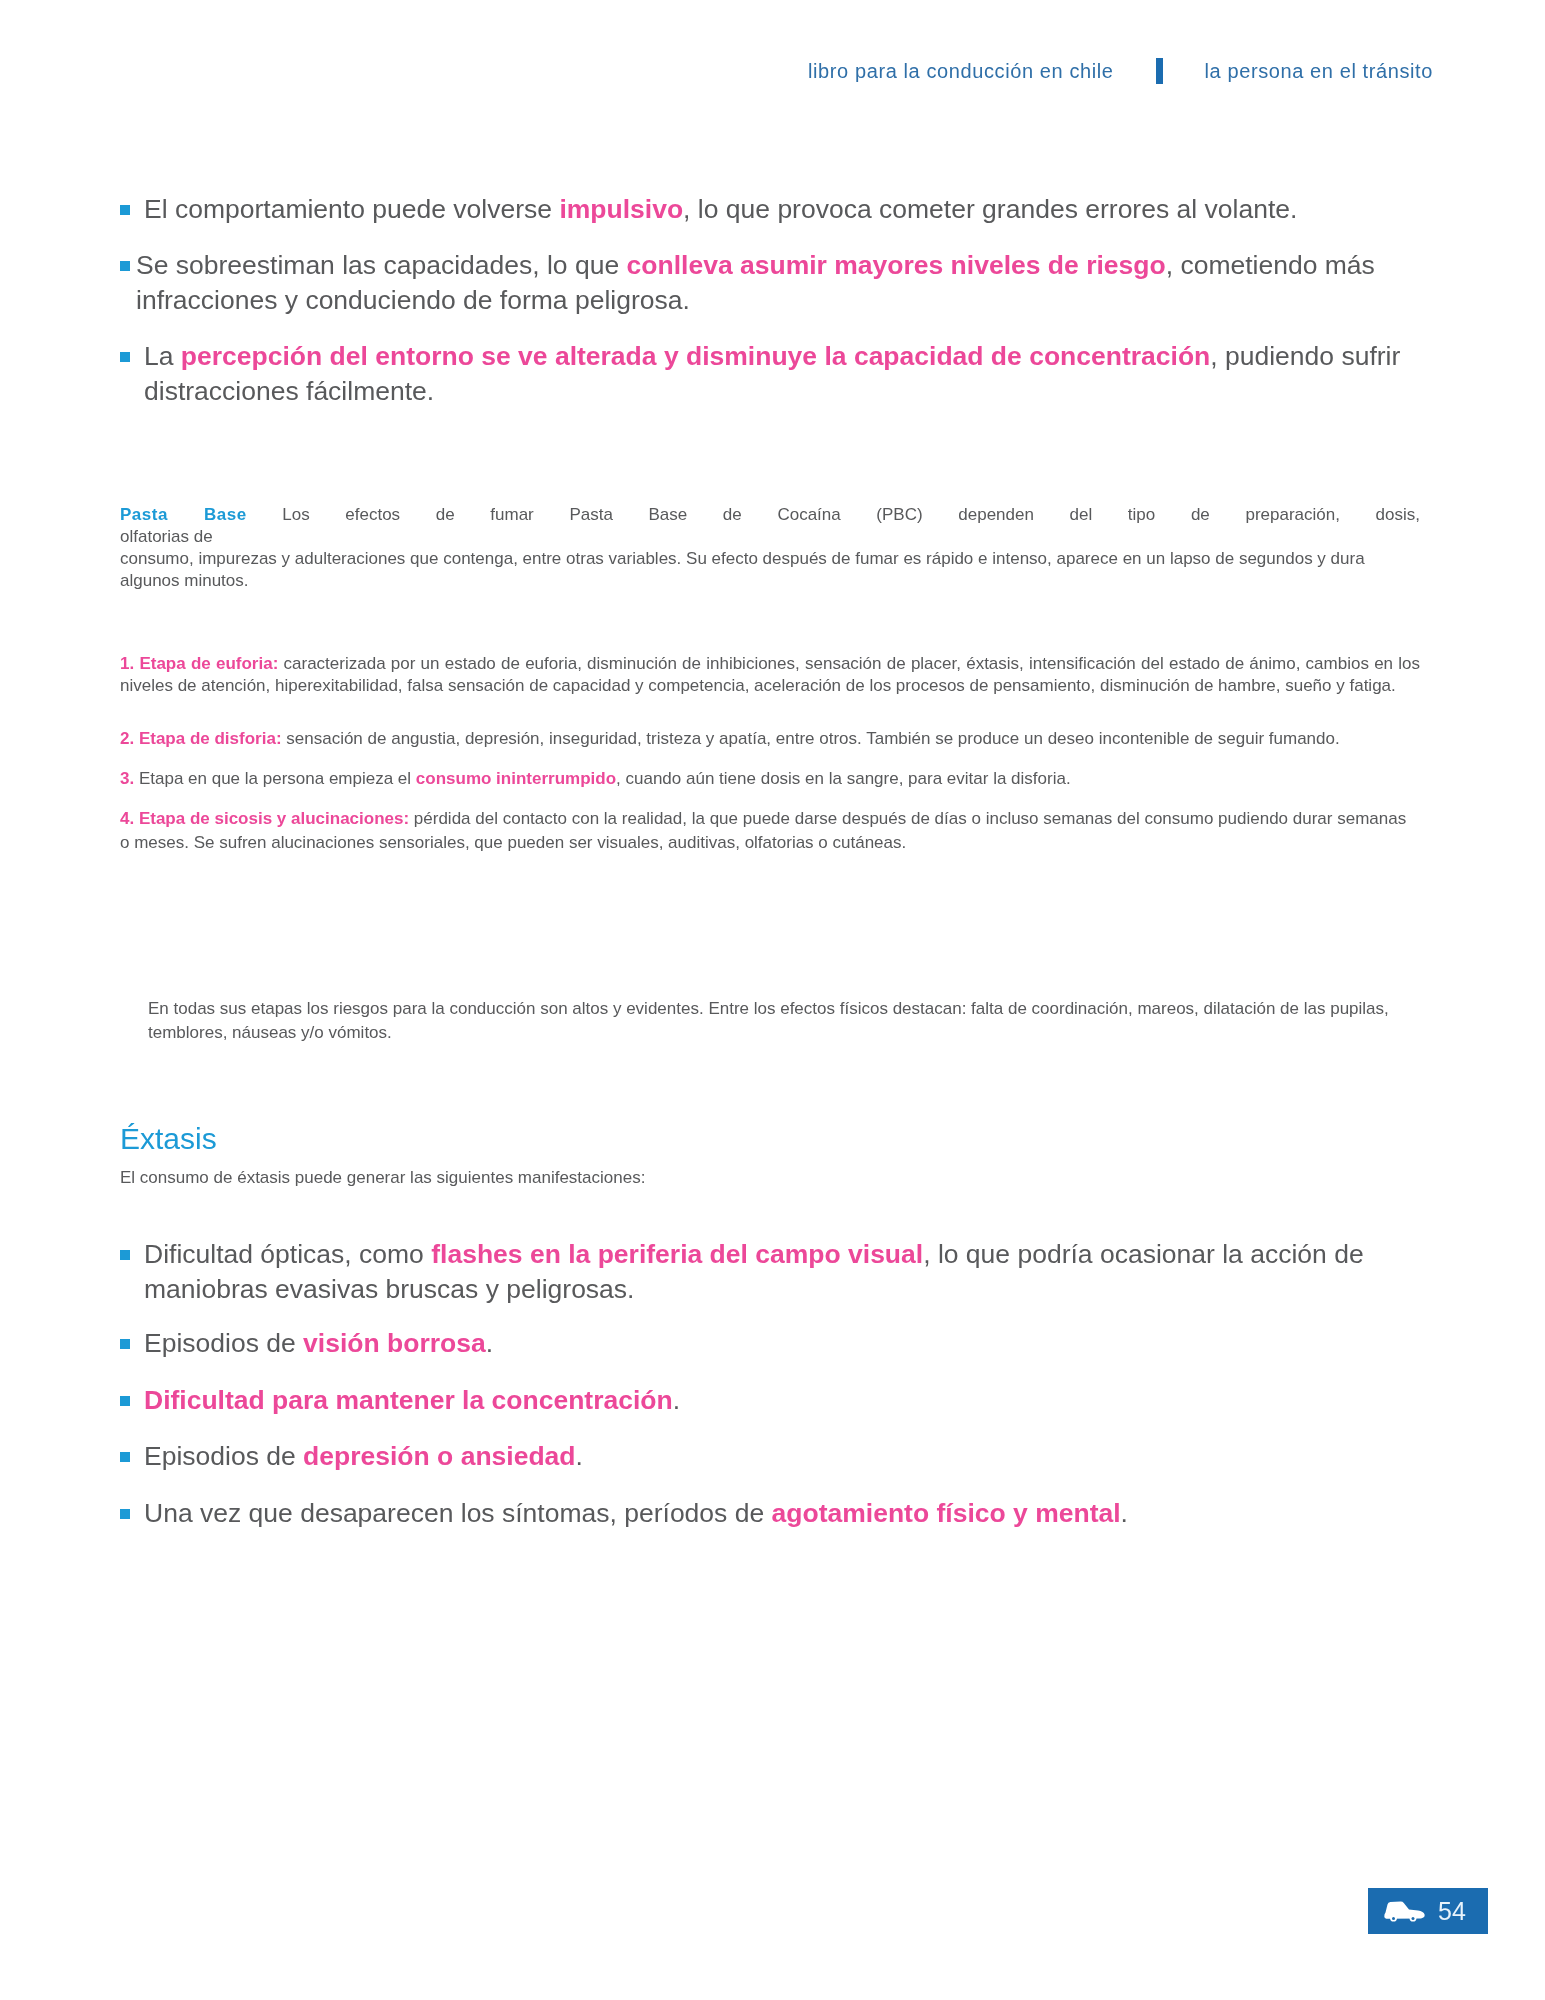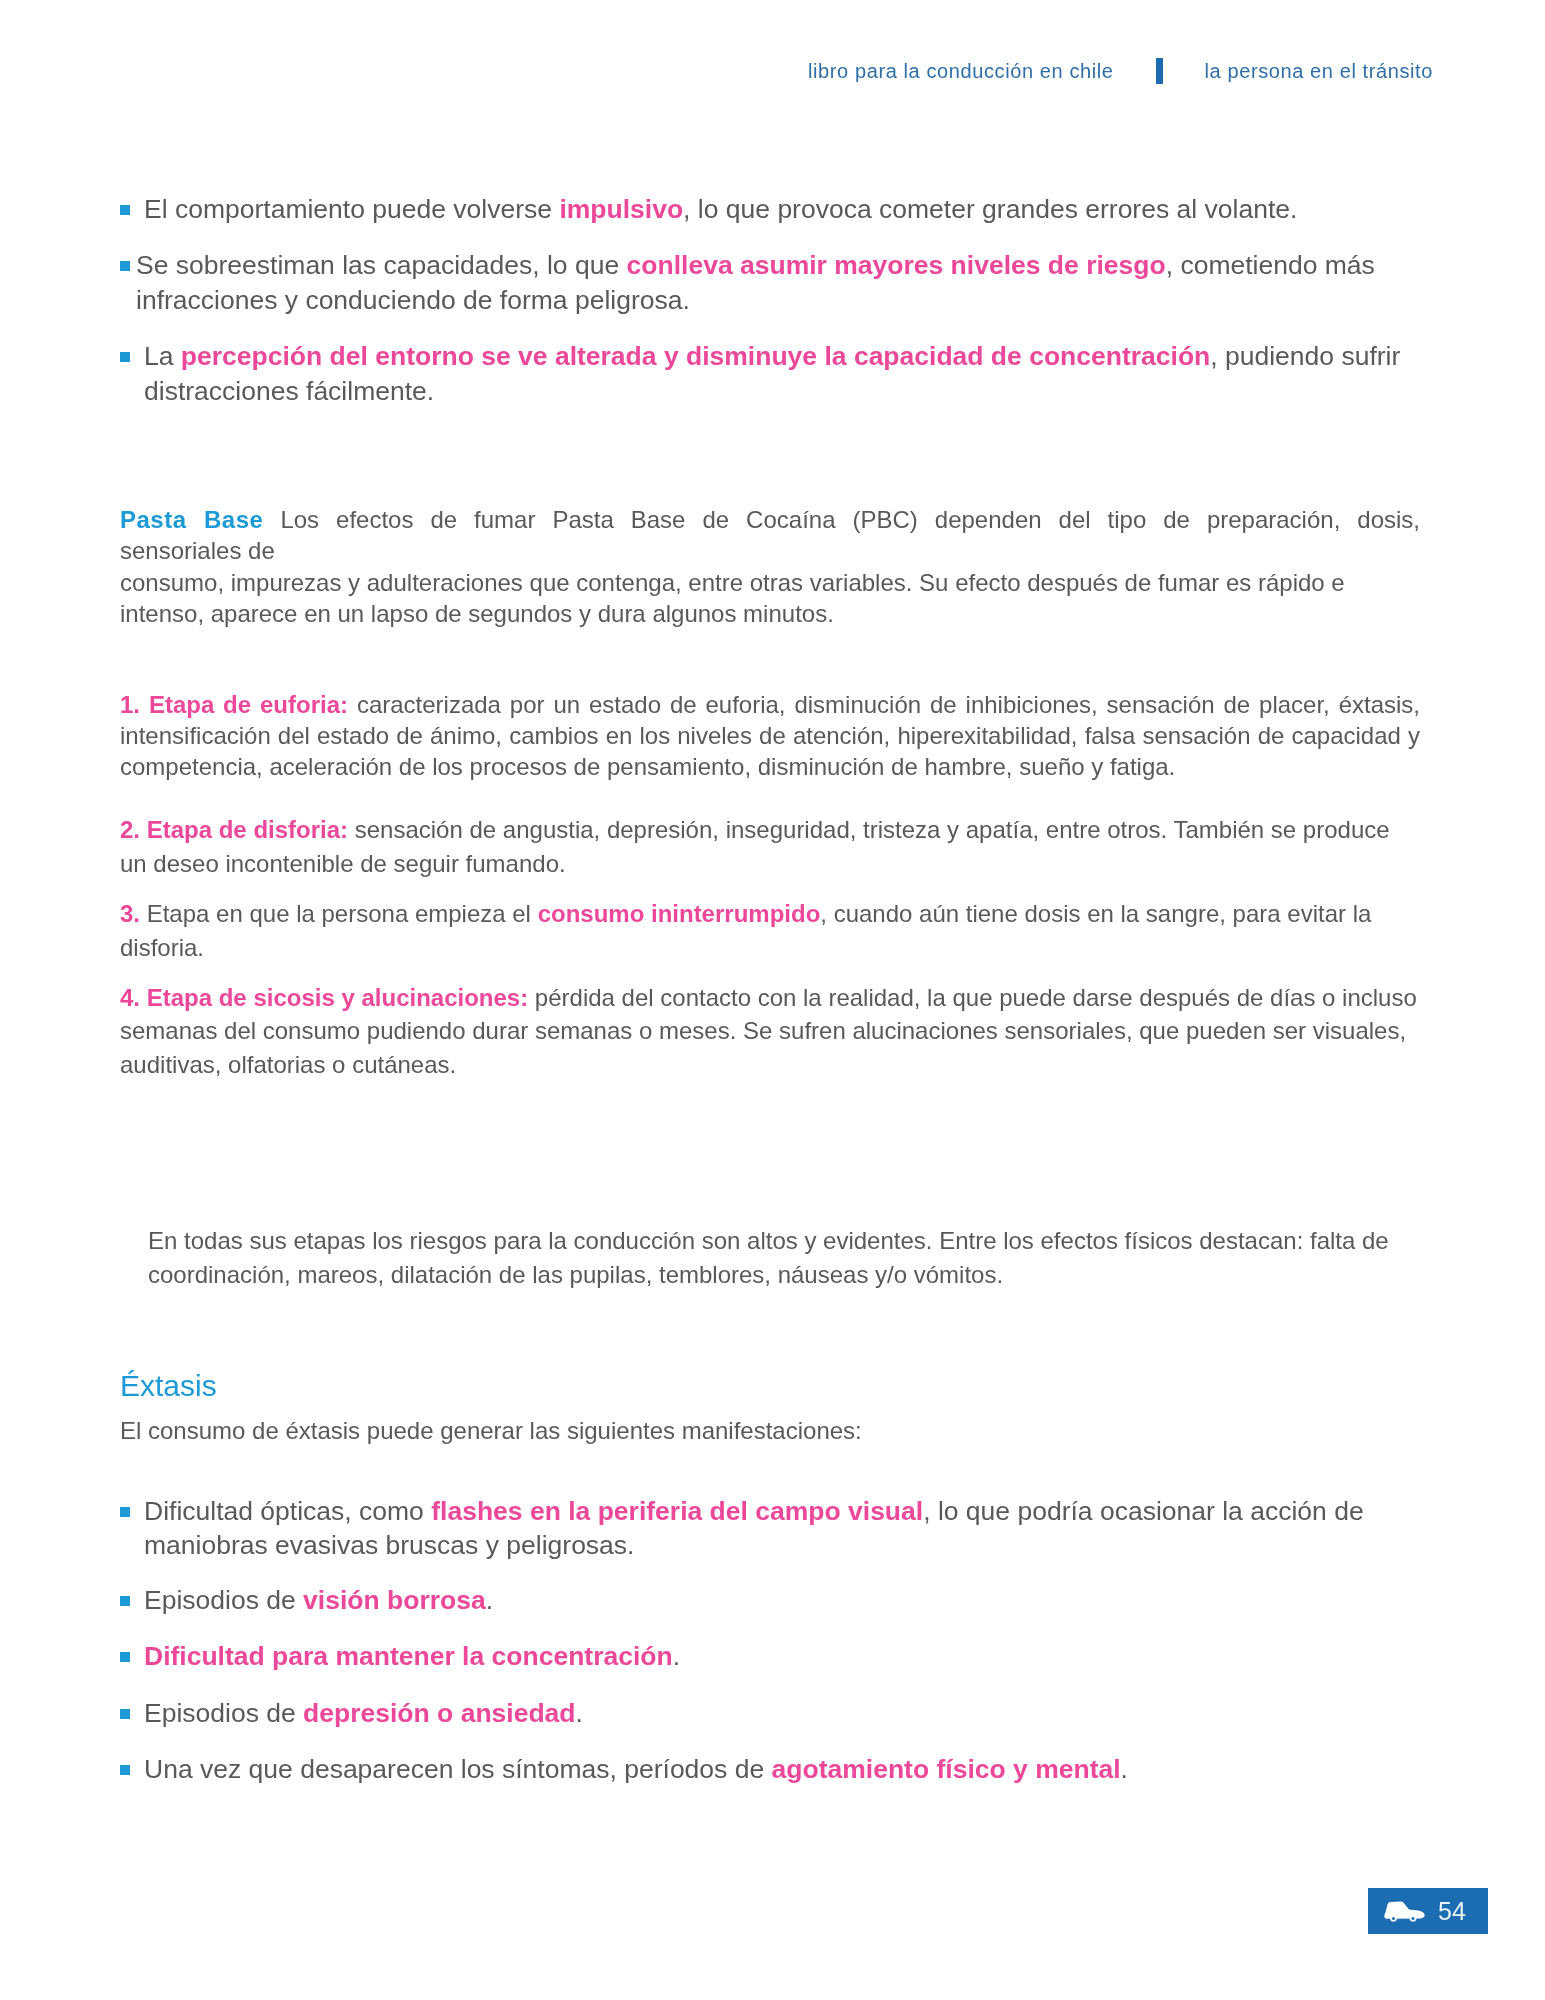--- a/index.html
+++ b/index.html
@@ -48,21 +48,21 @@
   
   .content {
     position: absolute;
     left: 120px;
     top: 192px;
     width: 1300px;
   }
 
   p, .blk {
     margin: 0;
-    font-size: 24px;
+    font-size: 17px;
     line-height: 1.30;
     color: #58595b;
   }
   b, strong { color: #ec4899; font-weight: bold; }
 
   .just { text-align: justify; }
   .just-all { text-align: justify; text-align-last: justify; }
 
   
   .bullet-item {
@@ -166,21 +166,21 @@
       <span class="sq"></span>
       <span>La </span><b>percepción del entorno se ve alterada y disminuye la capacidad de concentración</b><span>, pudiendo sufrir distracciones fácilmente.</span>
     </div>
 
     <div class="sp-96"></div>
 
     <div class="blk just-all">
       <span class="lead-label">Pasta Base</span><span> Los efectos de fumar Pasta Base de Cocaína (PBC) dependen del tipo de preparación, dosis,</span>
     </div>
 
-    <div class="blk">sensoriales de</div>
+    <div class="blk">olfatorias de</div>
 
     <div class="blk">consumo, impurezas y adulteraciones que contenga, entre otras variables. Su efecto después de fumar es rápido e intenso, aparece en un lapso de segundos y dura algunos minutos.</div>
 
     <div class="sp-30"></div>
 
 
     <div class="sp-30"></div>
 
     <div class="blk just">
       <b>1. Etapa de euforia:</b><span> caracterizada por un estado de euforia, disminución de inhibiciones, sensación de placer, éxtasis, intensificación del estado de ánimo, cambios en los niveles de atención, hiperexitabilidad, falsa sensación de capacidad y competencia, aceleración de los procesos de pensamiento, disminución de hambre, sueño y fatiga.</span>

